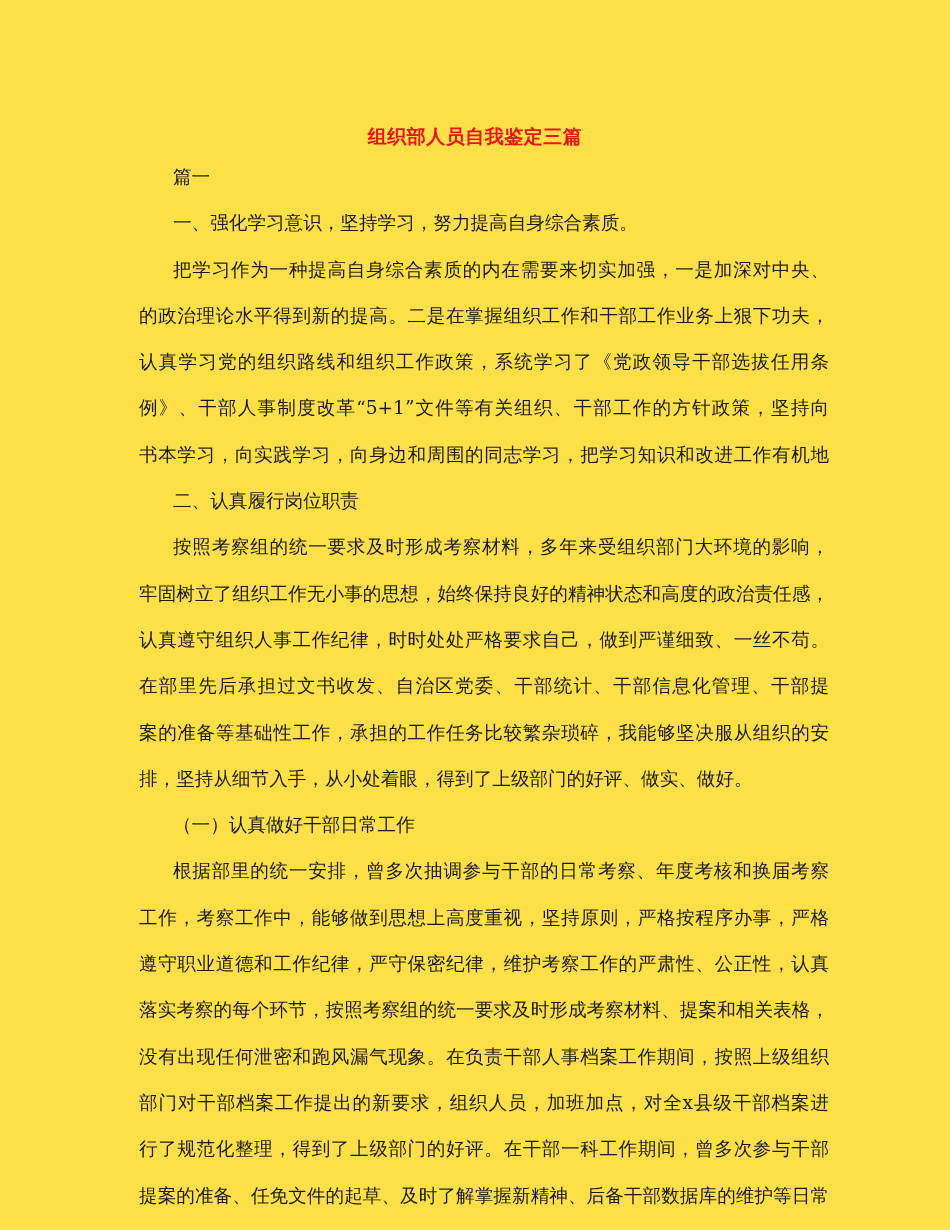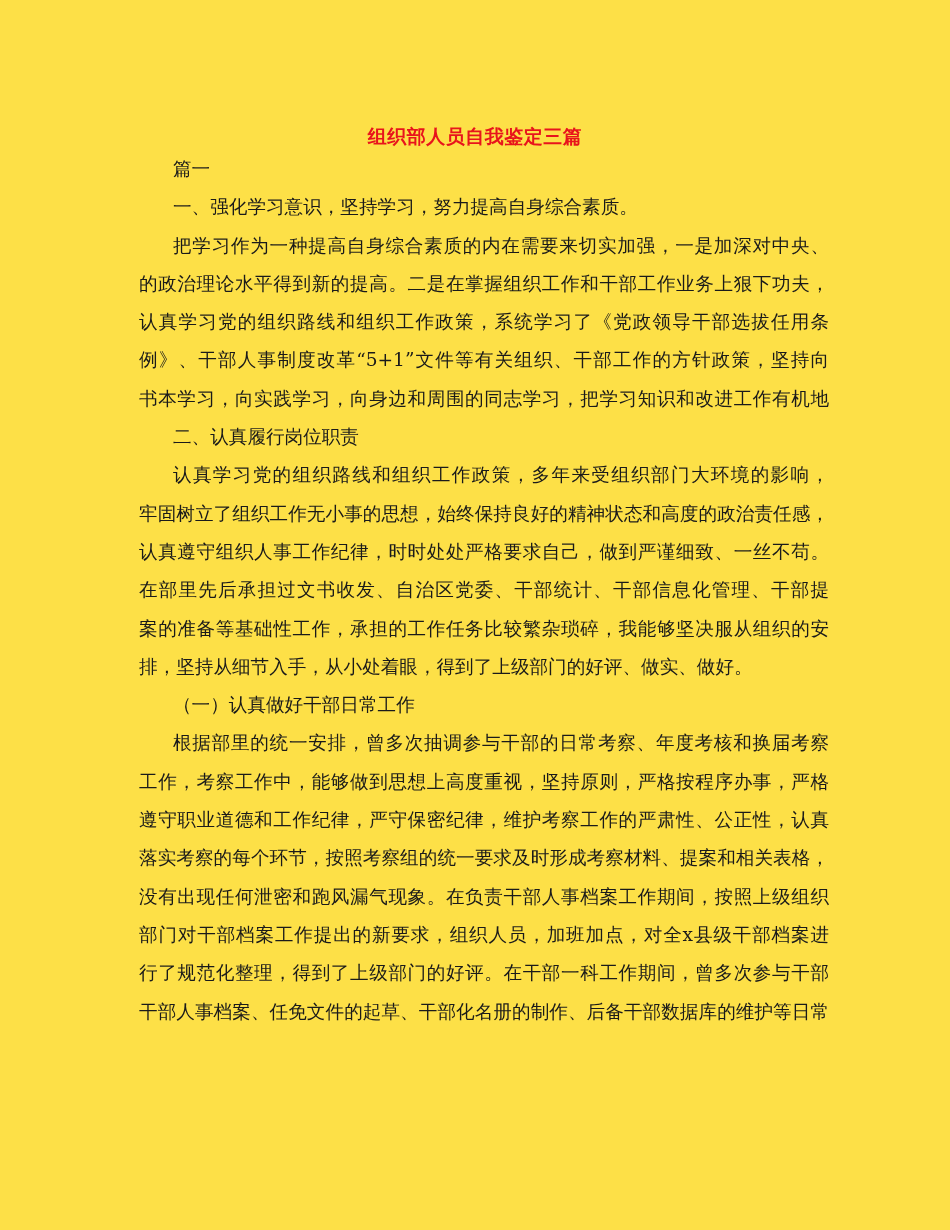--- a/index.html
+++ b/index.html
@@ -9,47 +9,47 @@
     position: absolute; left: 0; width: 950px; top: 124px;
     text-align: center; color: #e8141c; font-weight: bold;
     font-family: "DejaVu Sans", sans-serif; font-size: 19px; letter-spacing: 0.5px;
     line-height: 24px;
   }
   .body {
     position: absolute; left: 139px; top: 150px; width: 690px;
     font-family: "DejaVu Serif", serif; font-size: 18.6px; color: #1a1a1a;
     line-height: 38.3px;
   }
-  .line { white-space: nowrap; height: 38.3px; text-align: justify; text-align-last: justify; }
+  .line { white-space: nowrap; height: 38.3px; text-align: justify; text-align-last: justify; margin-top: 8px; }
   .line.last { text-align: left; text-align-last: left; }
   .indent { padding-left: 34px; }
 </style>
 </head>
 <body>
 
 <div class="page">
   <div class="title">组织部人员自我鉴定三篇</div>
   <div class="body" id="doc-body">
       <div class="line indent last">篇一</div>
       <div class="line indent last">一、强化学习意识，坚持学习，努力提高自身综合素质。</div>
       <div class="line indent">把学习作为一种提高自身综合素质的内在需要来切实加强，一是加深对中央、</div>
       <div class="line">的政治理论水平得到新的提高。二是在掌握组织工作和干部工作业务上狠下功夫，</div>
       <div class="line">认真学习党的组织路线和组织工作政策，系统学习了《党政领导干部选拔任用条</div>
       <div class="line">例》、干部人事制度改革“5+1”文件等有关组织、干部工作的方针政策，坚持向</div>
       <div class="line">书本学习，向实践学习，向身边和周围的同志学习，把学习知识和改进工作有机地</div>
       <div class="line indent last">二、认真履行岗位职责</div>
-      <div class="line indent">认真学习党的组织路线和组织工作政策，多年来受组织部门大环境的影响，</div>
+      <div class="line indent">按照考察组的统一要求及时形成考察材料，多年来受组织部门大环境的影响，</div>
       <div class="line">牢固树立了组织工作无小事的思想，始终保持良好的精神状态和高度的政治责任感，</div>
       <div class="line">认真遵守组织人事工作纪律，时时处处严格要求自己，做到严谨细致、一丝不苟。</div>
       <div class="line">在部里先后承担过文书收发、自治区党委、干部统计、干部信息化管理、干部提</div>
       <div class="line">案的准备等基础性工作，承担的工作任务比较繁杂琐碎，我能够坚决服从组织的安</div>
       <div class="line last">排，坚持从细节入手，从小处着眼，得到了上级部门的好评、做实、做好。</div>
       <div class="line indent last">（一）认真做好干部日常工作</div>
       <div class="line indent">根据部里的统一安排，曾多次抽调参与干部的日常考察、年度考核和换届考察</div>
       <div class="line">工作，考察工作中，能够做到思想上高度重视，坚持原则，严格按程序办事，严格</div>
       <div class="line">遵守职业道德和工作纪律，严守保密纪律，维护考察工作的严肃性、公正性，认真</div>
       <div class="line">落实考察的每个环节，按照考察组的统一要求及时形成考察材料、提案和相关表格，</div>
       <div class="line">没有出现任何泄密和跑风漏气现象。在负责干部人事档案工作期间，按照上级组织</div>
       <div class="line">部门对干部档案工作提出的新要求，组织人员，加班加点，对全x县级干部档案进</div>
       <div class="line">行了规范化整理，得到了上级部门的好评。在干部一科工作期间，曾多次参与干部</div>
-      <div class="line">干部人事档案、任免文件的起草、干部化名册的制作、后备干部数据库的维护等日常</div>
+      <div class="line">提案的准备、任免文件的起草、及时了解掌握新精神、后备干部数据库的维护等日常</div>
     </div>
 </div>
 
 </body></html>

